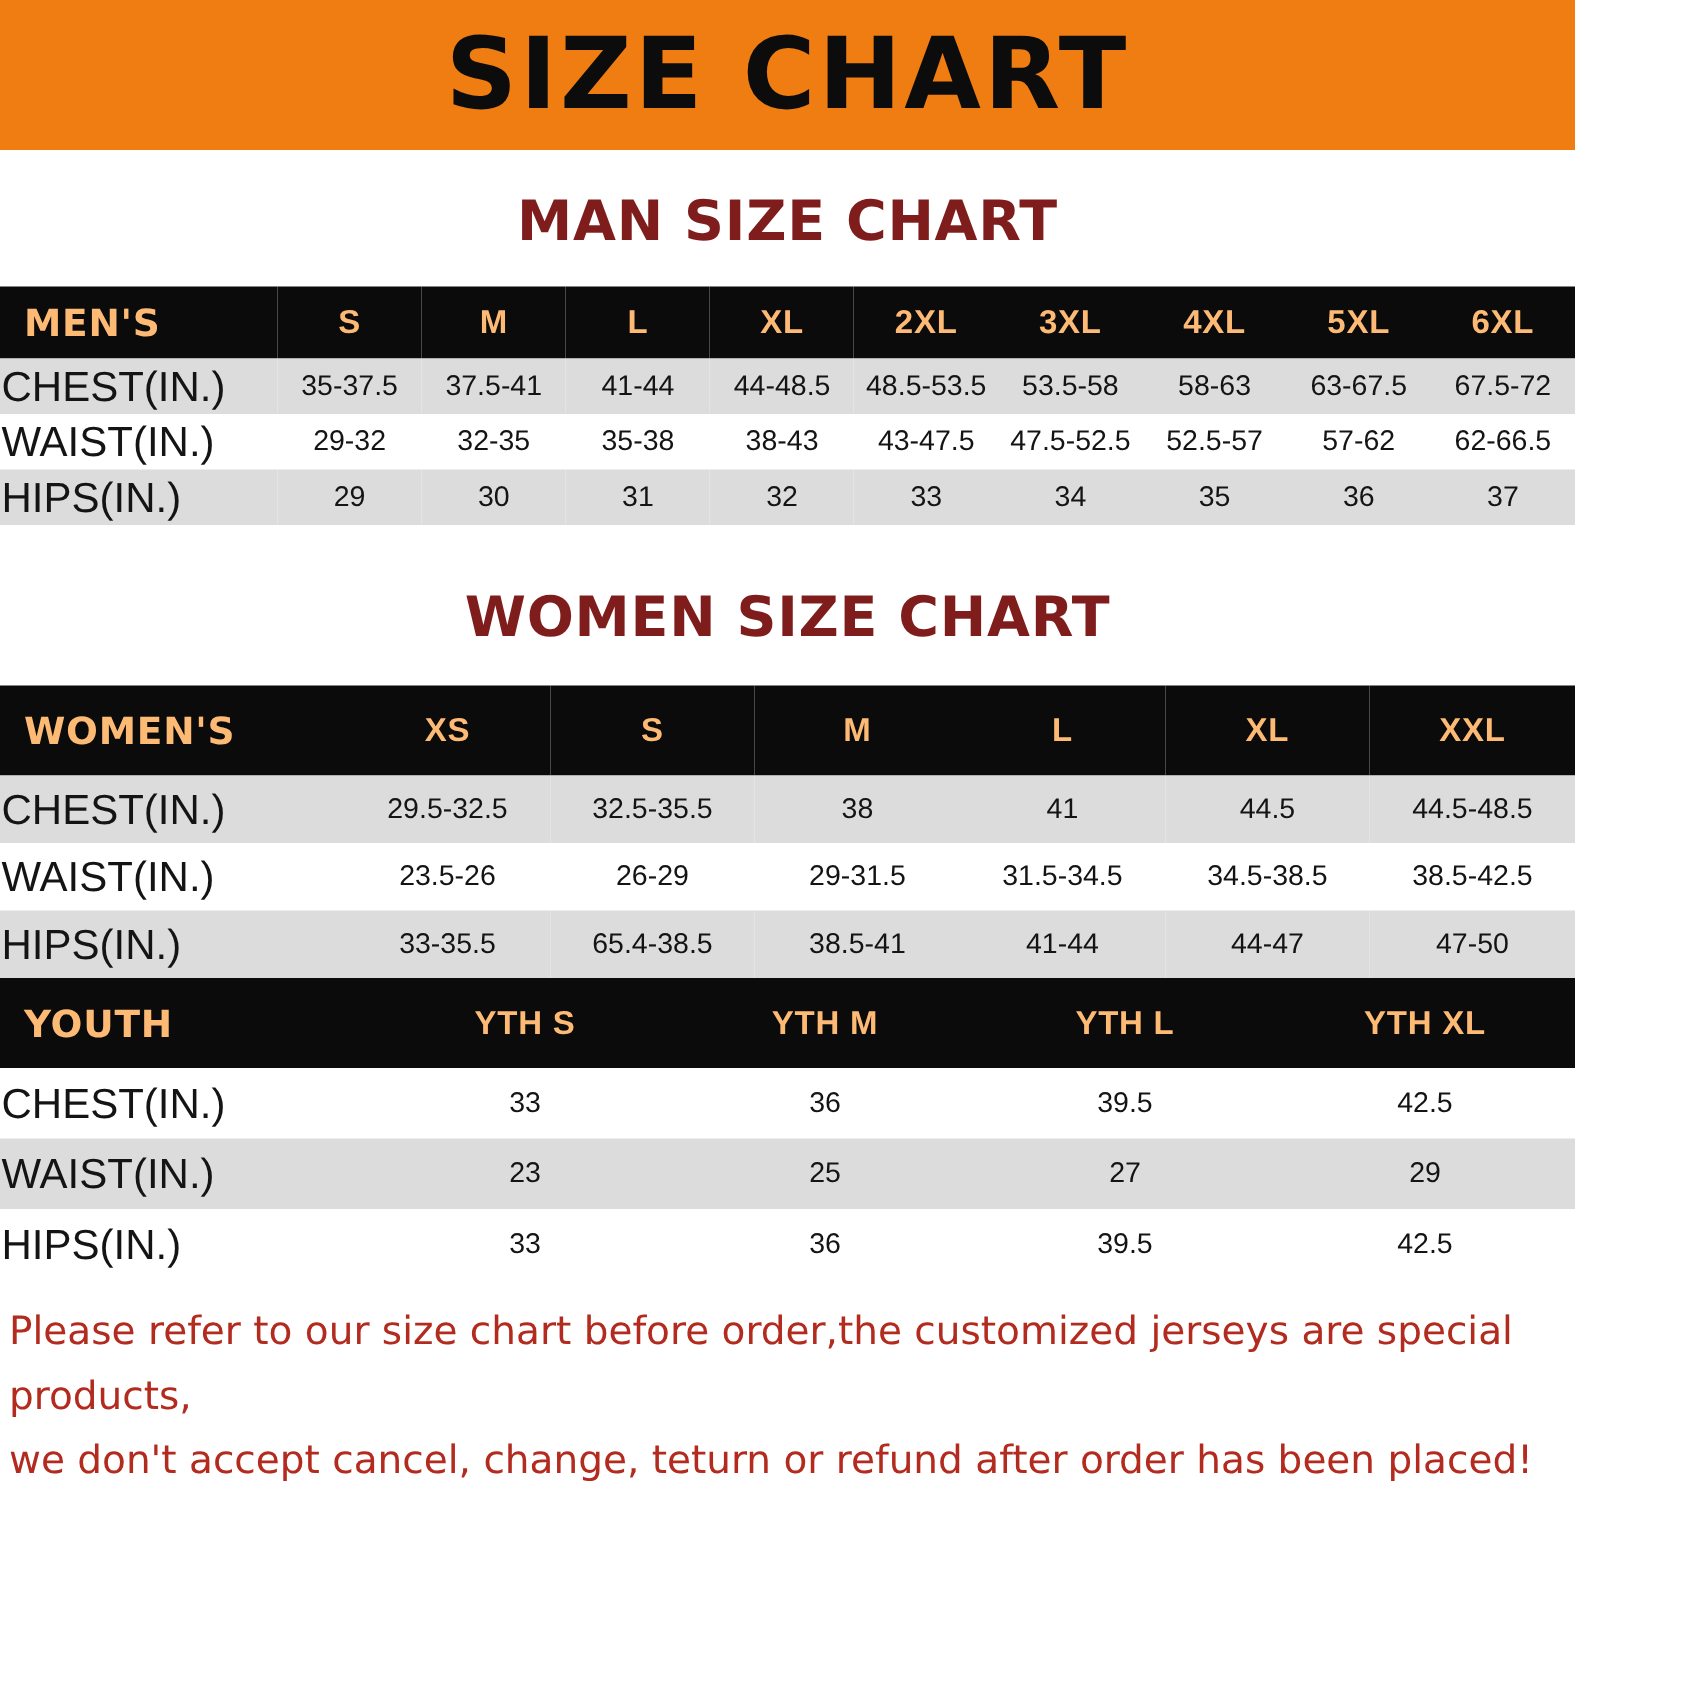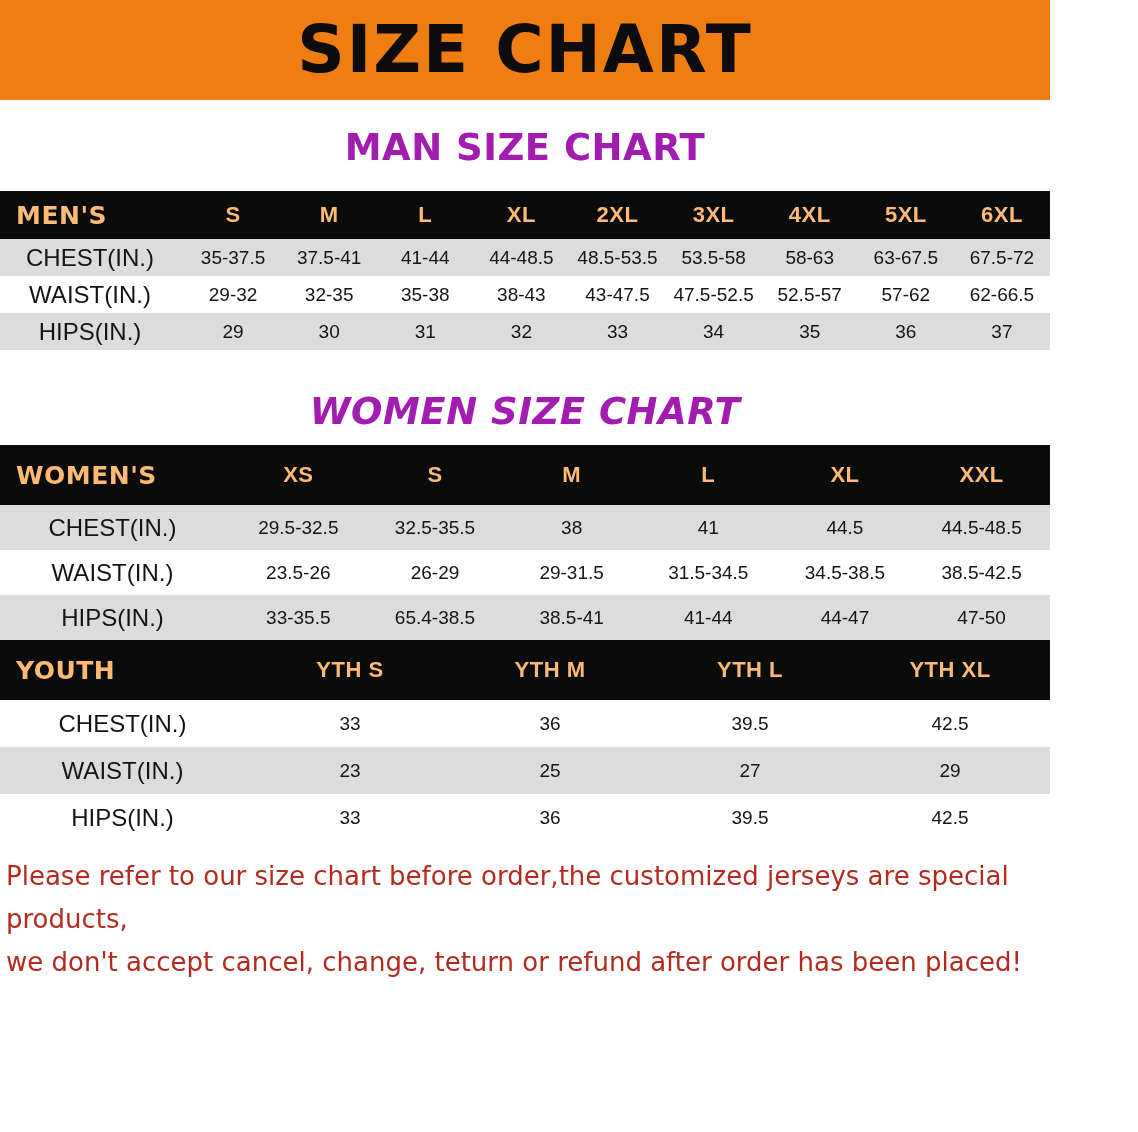--- a/index.html
+++ b/index.html
@@ -36,25 +36,25 @@
     color: #0c0c0c;
     line-height: 1;
   }
 
   
   .section-title {
     text-align: center;
     font-family: "DejaVu Sans", sans-serif;
     font-weight: bold;
     font-size: 37px;
-    color: #a21caf;
+    color: #7f1d1d;
     letter-spacing: 0.5px;
   }
   .t-man   { margin-top: 26px; margin-bottom: 22px; }
-  .t-women { margin-top: 40px; margin-bottom: 12px; font-style: italic; }
+  .t-women { margin-top: 40px; margin-bottom: 24px; }
   .t-youth { margin-top: 46px; margin-bottom: 26px; }
 
   
   .table-wrap {
     width: 1050px;
     margin: 0 auto;
   }
   table.size-table {
     width: 100%;
     border-collapse: collapse;
@@ -84,22 +84,22 @@
     font-family: "DejaVu Sans", sans-serif;
     font-size: 25px;
     padding-left: 16px;
   }
 
   
   table.size-table tbody td {
     font-size: 19px;
   }
   table.size-table tbody td.rowlabel {
-    font-size: 24px;
-    text-align: center;
+    font-size: 28px;
+    text-align: left;
     padding-right: 6px;
   }
   .row-shade { background: #dcdcdc; }
   .row-light { background: #ffffff; }
 
   
   .men thead th { height: 46px; }
   .men tbody td { height: 35px; }
   .men col.c0 { width: 185px; }
 

